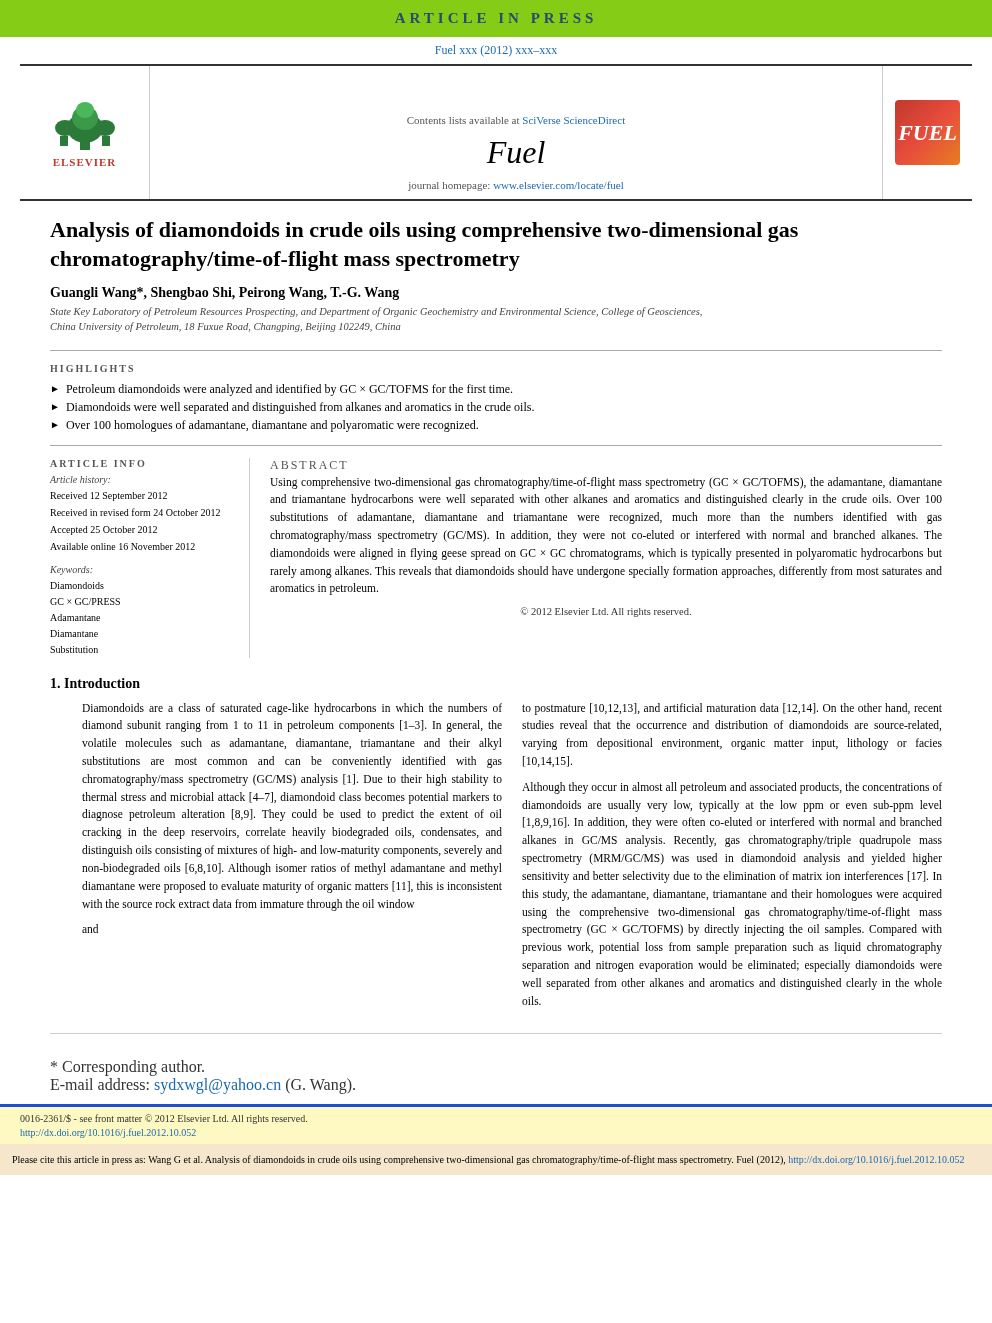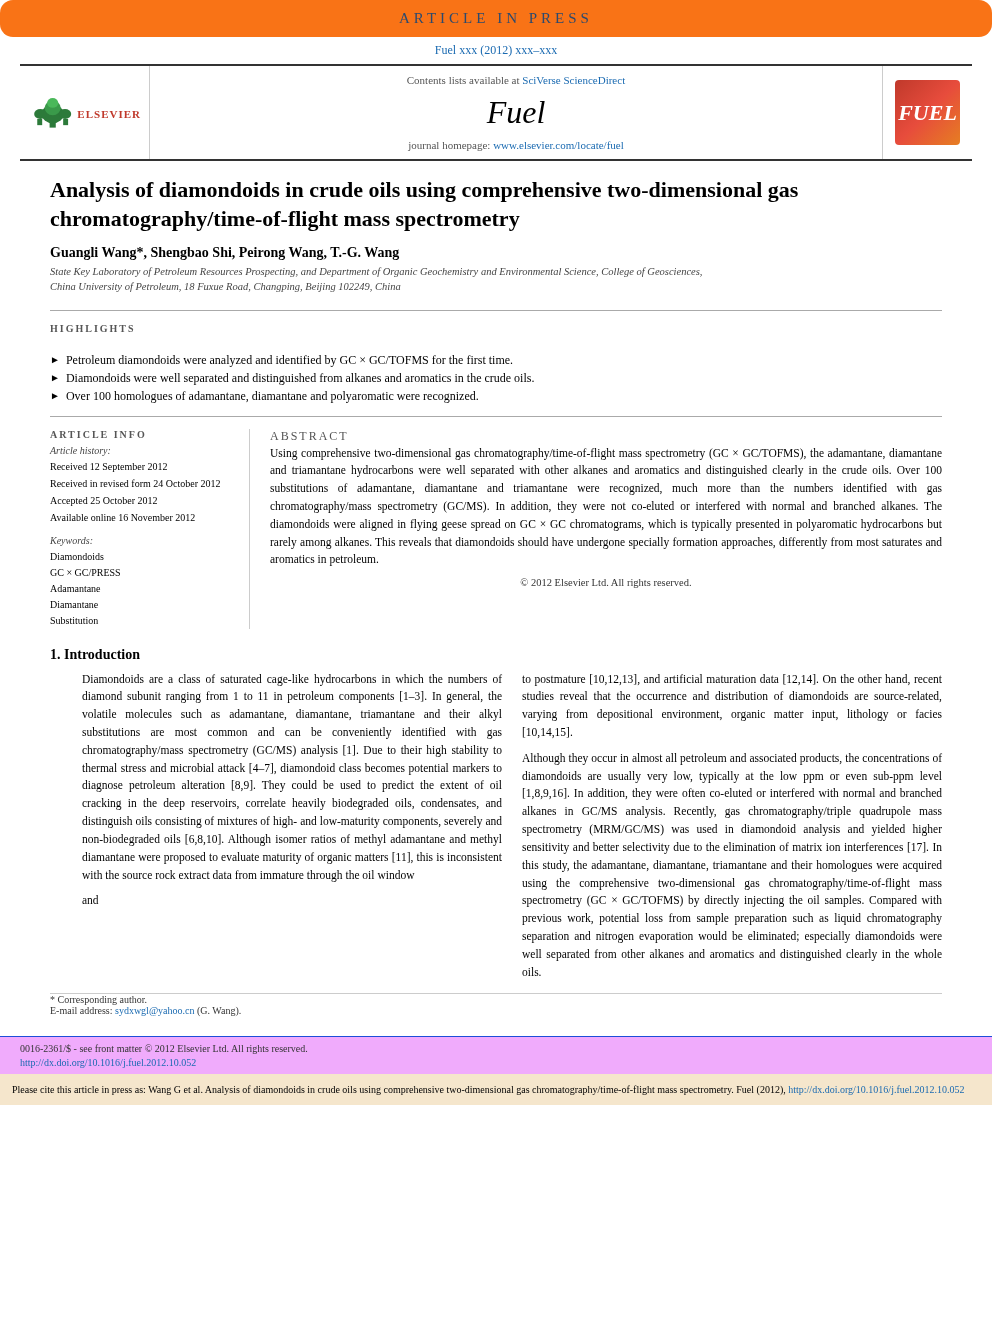--- a/index.html
+++ b/index.html
@@ -6,29 +6,28 @@
     body {
       font-family: 'Times New Roman', Times, serif;
       background: #fff;
       color: #000;
       font-size: 13px;
       width: 992px;
     }
 
     
     .aip-banner {
-      background: #f97316;
+      background: #84cc16;
       text-align: center;
       padding: 10px 0;
       font-size: 15px;
-      font-weight: normal;
+      font-weight: bold;
       letter-spacing: 4px;
       color: #2c4a6e;
       text-transform: uppercase;
-      border-radius: 13px;
     }
 
     
     .journal-ref {
       text-align: center;
       color: #1a6ab1;
       font-size: 12px;
       padding: 6px 0;
       background: #fff;
     }
@@ -39,21 +38,21 @@
       align-items: stretch;
       border-top: 2px solid #333;
       border-bottom: 2px solid #333;
       margin: 0 20px;
     }
 
     .elsevier-logo {
       width: 130px;
       min-height: 90px;
       display: flex;
-      flex-direction: row;
+      flex-direction: column;
       align-items: center;
       justify-content: center;
       border-right: 1px solid #ccc;
       padding: 8px;
     }
 
     .elsevier-tree {
       width: 80px;
       height: 55px;
     }
@@ -72,20 +71,21 @@
       flex-direction: column;
       align-items: center;
       justify-content: center;
       padding: 8px 20px;
     }
 
     .sciverse-line {
       font-size: 11px;
       color: #555;
       margin-bottom: 4px;
+      margin-top: 40px;
     }
 
     .sciverse-link {
       color: #1a6ab1;
       font-size: 11px;
     }
 
     .journal-name-big {
       font-size: 32px;
       font-style: italic;
@@ -164,21 +164,21 @@
     .highlights-section {
       margin-bottom: 12px;
     }
 
     .section-label {
       font-size: 10px;
       font-weight: bold;
       letter-spacing: 2px;
       text-transform: uppercase;
       color: #555;
-      margin-bottom: 19px;
+      margin-bottom: 8px;
     }
 
     .highlight-item {
       display: flex;
       align-items: flex-start;
       margin-bottom: 3px;
       font-size: 12px;
     }
 
     .highlight-arrow {
@@ -294,34 +294,33 @@
       text-align: justify;
       color: #000;
     }
 
     .body-col p {
       margin-bottom: 8px;
     }
 
     
     .footnote-area {
-      margin-top: 4px;
+      margin-top: 15px;
       border-top: 1px solid #ccc;
-      padding-top: 0;
-      font-size: 10px;
+      padding-top: 24px;
+      font-size: 16px;
       color: #333;
     }
 
     .bottom-bar {
-      background: #f0abfc;
-      border-top: 1px solid #1d4ed8;
+      background: #fef9c3;
+      border-top: 3px solid #1d4ed8;
       padding: 6px 20px;
       font-size: 10px;
       color: #333;
-      margin-top: 10px;
     }
 
     .elsevier-rights {
       font-size: 10px;
       color: #333;
       margin-bottom: 3px;
     }
 
     .doi-link {
       color: #1a6ab1;

